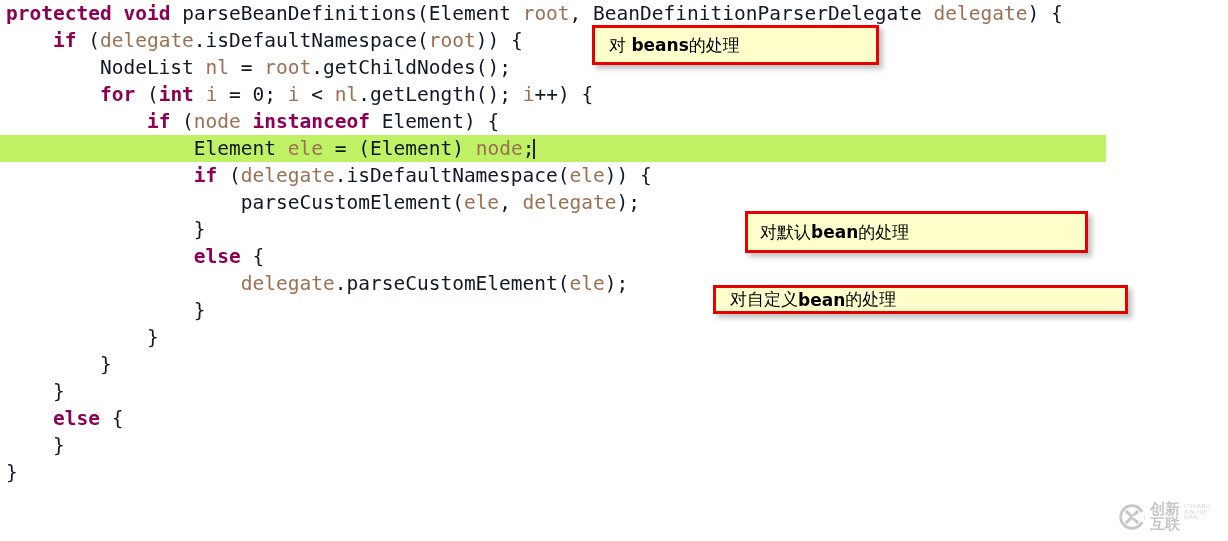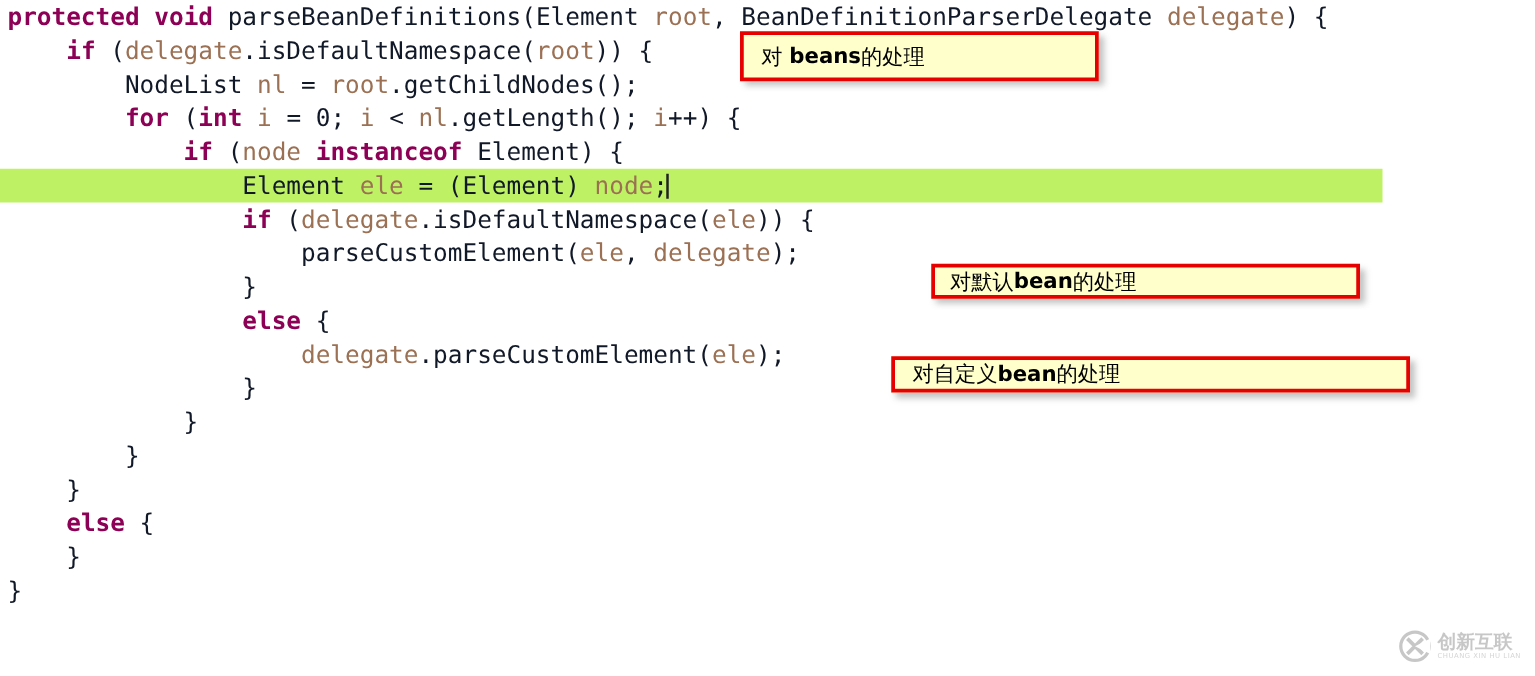--- a/index.html
+++ b/index.html
@@ -84,21 +84,21 @@
     opacity: 0.55;
   }
   #watermark .wm-logo {
     width: 28px;
     height: 28px;
     flex: none;
     margin-right: 4px;
   }
   #watermark .wm-text {
     display: flex;
-    flex-direction: column;
+    flex-direction: row;
     justify-content: center;
     line-height: 1;
   }
   #watermark .wm-cn {
     font-family: "DejaVu Sans", "Liberation Sans", sans-serif;
     font-size: 15px;
     font-weight: bold;
     color: #9a9a9a;
     letter-spacing: 0px;
   }
@@ -131,21 +131,21 @@
       <div class="code-line"><span class="tok-punc">        }</span></div>
       <div class="code-line"><span class="tok-punc">    }</span></div>
       <div class="code-line"><span class="tok-punc">    </span><span class="tok-kw">else</span><span class="tok-punc"> {</span></div>
       <div class="code-line"><span class="tok-punc">    }</span></div>
       <div class="code-line"><span class="tok-punc">}</span></div>
     </div>
 </div>
 
 <div id="callout-layer">
     <div class="callout" style="left: 592px; top: 25px; width: 287px; height: 40px; background: rgb(255, 255, 204); border-color: rgb(230, 0, 0);"><span>对 </span><b>beans</b><span>的处理</span></div>
-    <div class="callout" style="left: 745px; top: 211px; width: 343px; height: 28px; background: rgb(255, 255, 204); border-color: rgb(230, 0, 0); padding-left: 12px;"><span>对默认</span><b>bean</b><span>的处理</span></div>
+    <div class="callout" style="left: 745px; top: 211px; width: 343px; height: 42px; background: rgb(255, 255, 204); border-color: rgb(230, 0, 0); padding-left: 12px;"><span>对默认</span><b>bean</b><span>的处理</span></div>
     <div class="callout" style="left: 713px; top: 285px; width: 415px; height: 29px; background: rgb(255, 255, 204); border-color: rgb(230, 0, 0);"><span>对自定义</span><b>bean</b><span>的处理</span></div>
   </div>
 
 <div id="watermark">
   <svg class="wm-logo" viewBox="0 0 32 32">
     <circle cx="16" cy="16" r="13" fill="none" stroke="#9a9a9a" stroke-width="3"></circle>
     <path d="M9 9 L23 23 M23 9 L9 23" stroke="#9a9a9a" stroke-width="3.4" fill="none"></path>
     <path d="M16 16 L30 9 L30 23 Z" fill="#ffffff"></path>
   </svg>
   <div class="wm-text">

